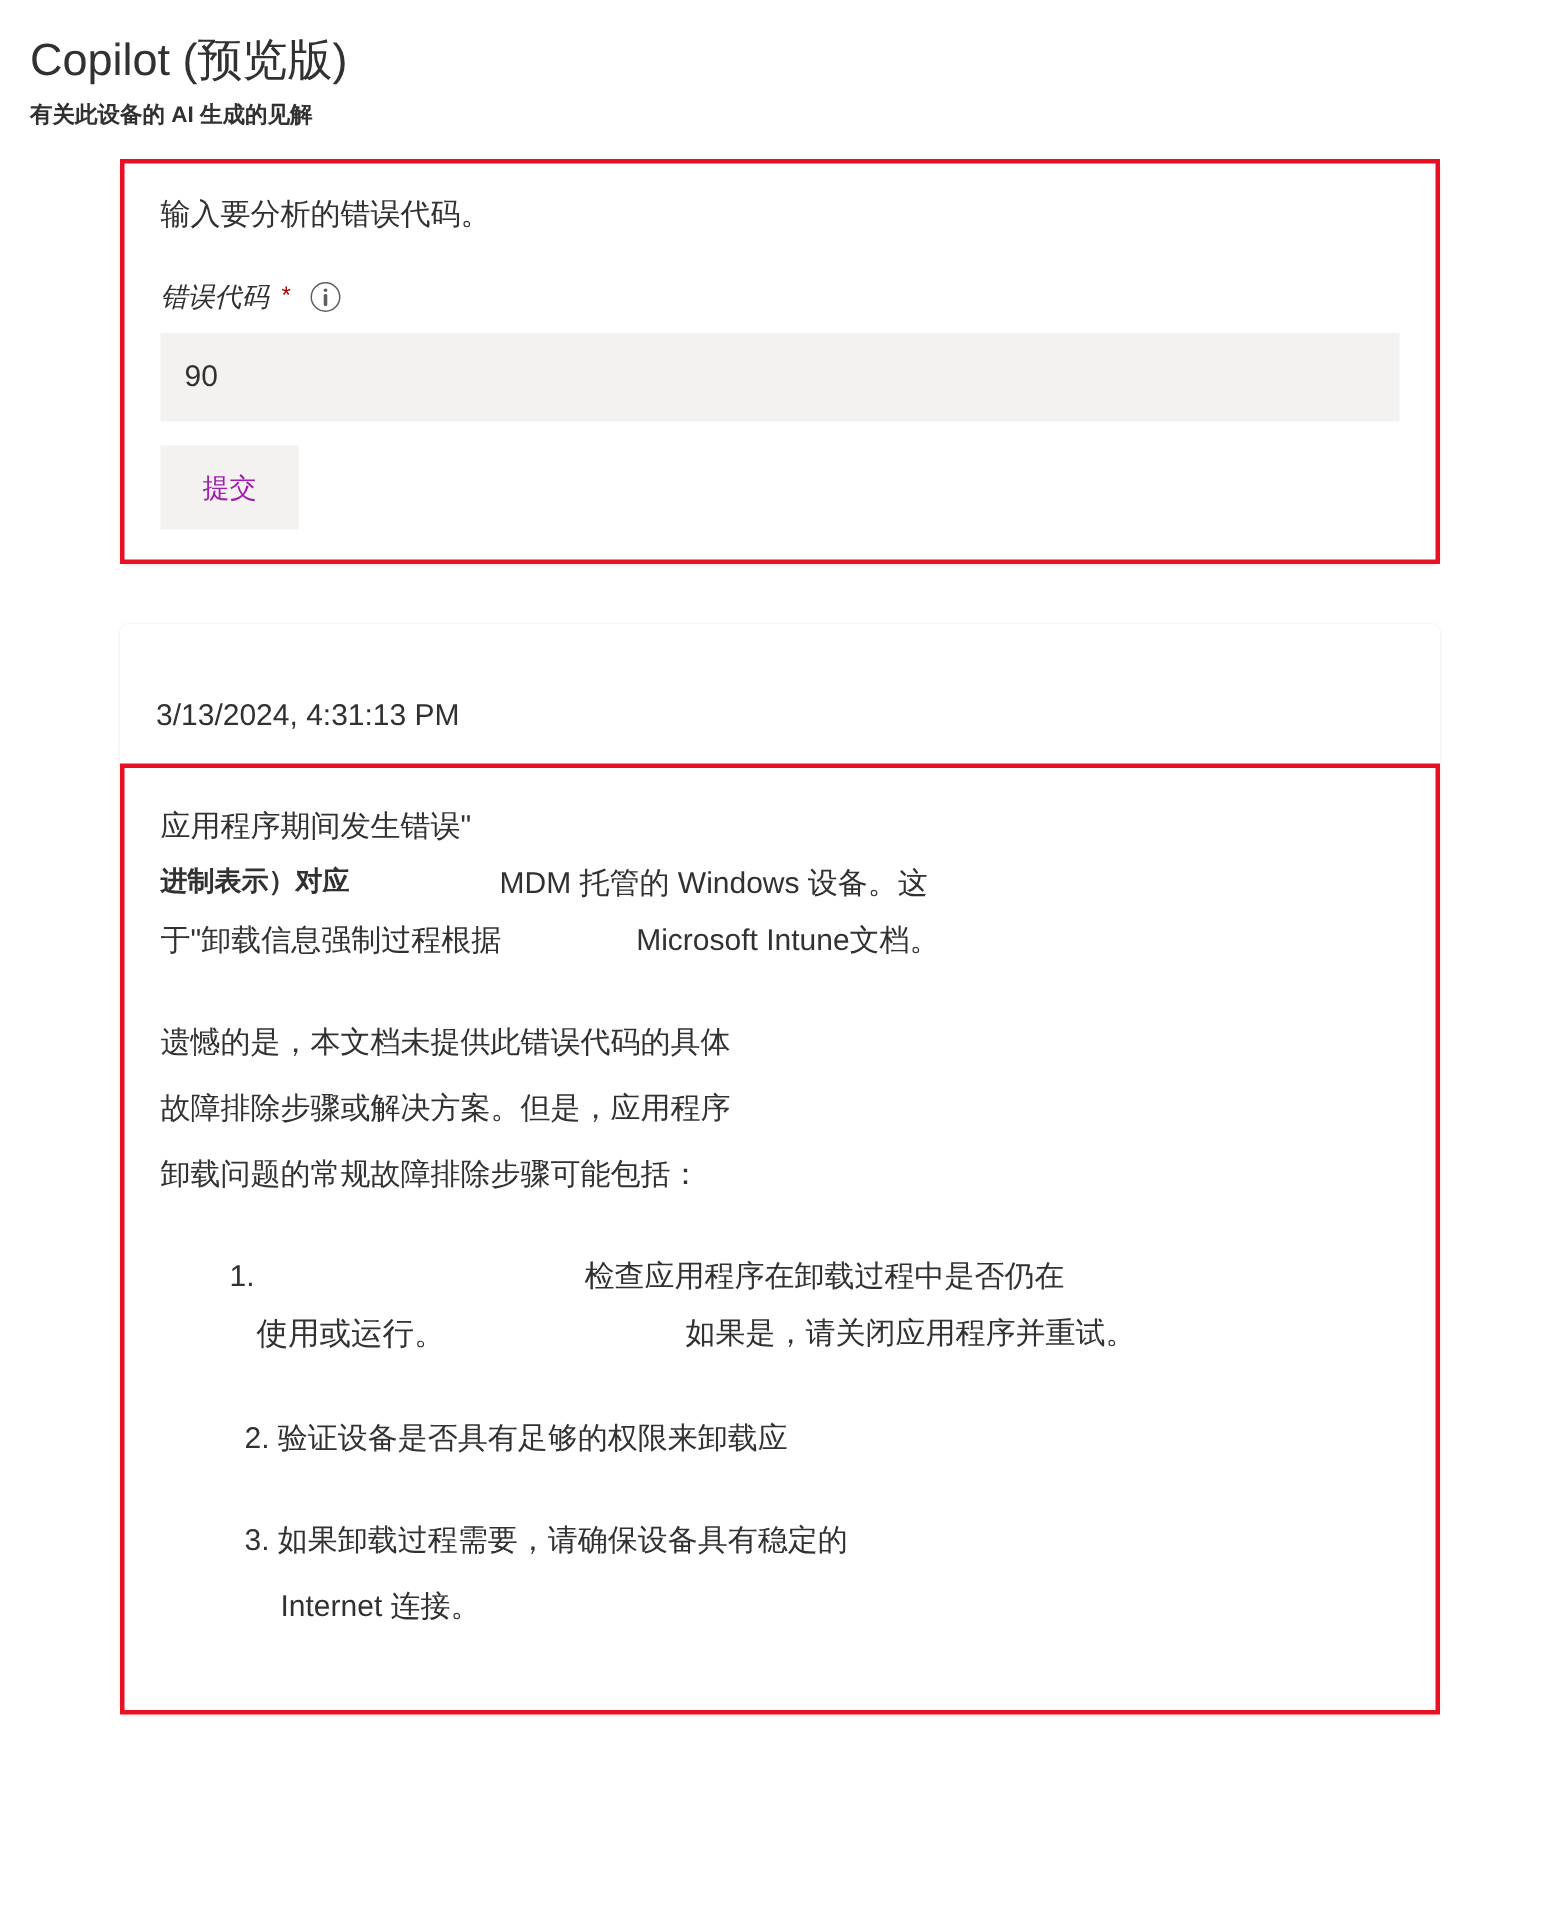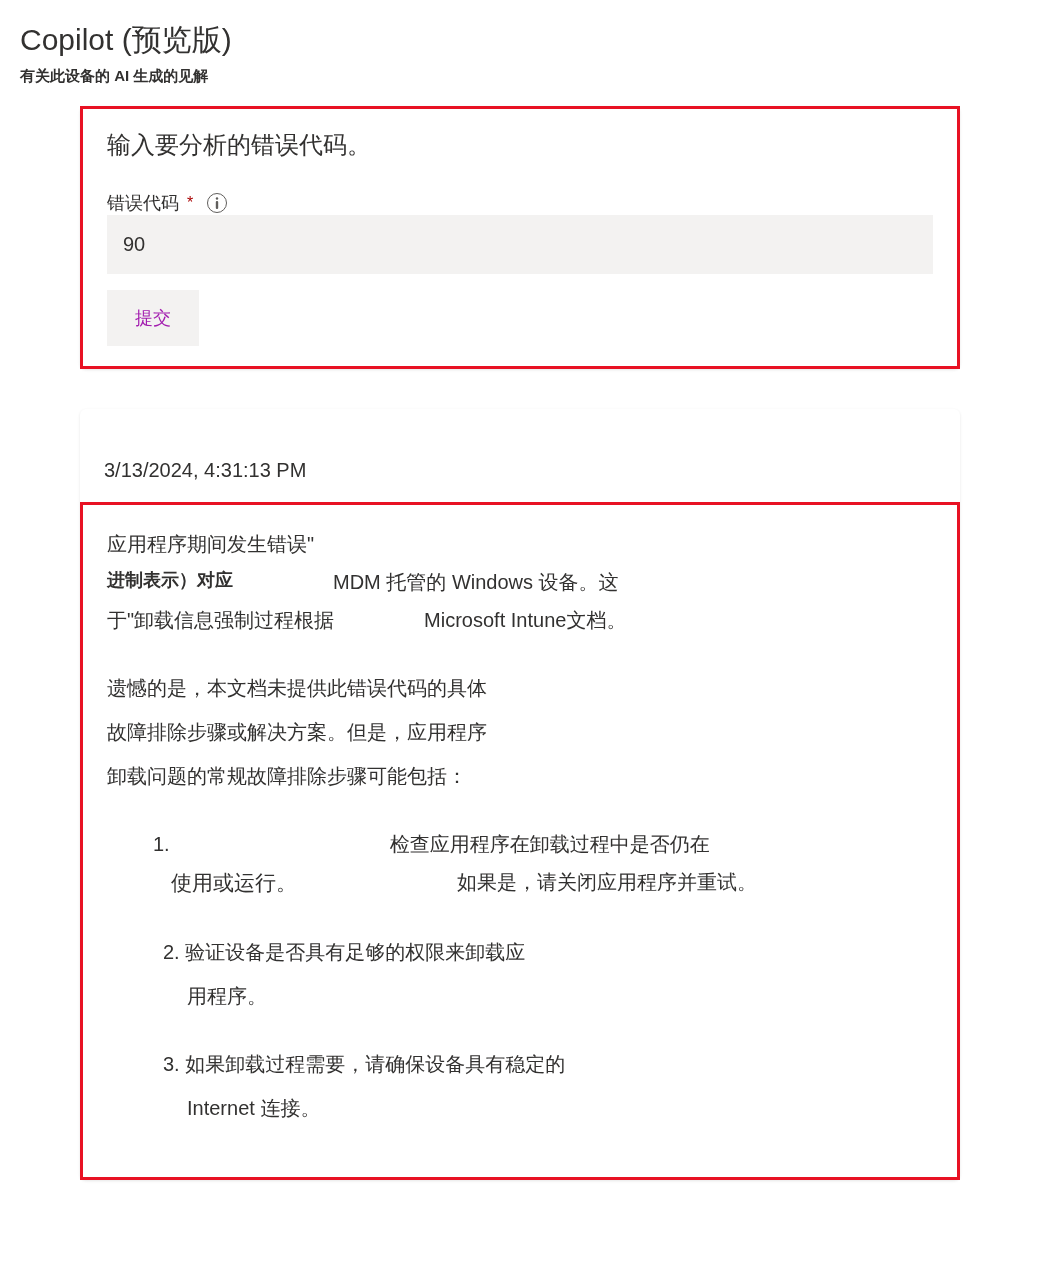--- a/index.html
+++ b/index.html
@@ -35,28 +35,30 @@
       padding: 0;
       margin-bottom: 40px;
       margin-left: 60px;
       margin-right: 60px;
     }
     .red-border {
       border: 3px solid #e81123;
       padding: 20px 24px;
     }
     .form-prompt {
-      font-size: 24px;
+      font-size: 20px;
       color: #323130;
       margin-bottom: 30px;
     }
     .input-label-row {
       display: flex;
       align-items: center;
       gap: 8px;
+      margin-bottom: 12px;
+      font-style: italic;
     }
     .input-label {
       font-size: 18px;
       color: #323130;
     }
     .required-asterisk {
       color: #a80000;
       font-size: 16px;
     }
     .info-icon {
@@ -224,21 +226,20 @@
           <span class="step-1-num">1.</span>
           <span>检查应用程序在卸载过程中是否仍在</span>
         </div>
         <div class="step-1-row-b">
           <span class="part-a">使用或运行。</span>
           <span>如果是，请关闭应用程序并重试。</span>
         </div>
       </div>
       <div class="step-item step-2">
         <p>2. 验证设备是否具有足够的权限来卸载应</p>
-        <p style="padding-left:24px;">用程序。</p>
       </div>
       <div class="step-item step-3">
         <p>3. 如果卸载过程需要，请确保设备具有稳定的</p>
         <p style="padding-left:24px;">Internet 连接。</p>
       </div>
     </div>
   </div>
 </div>
 
 </body></html>

